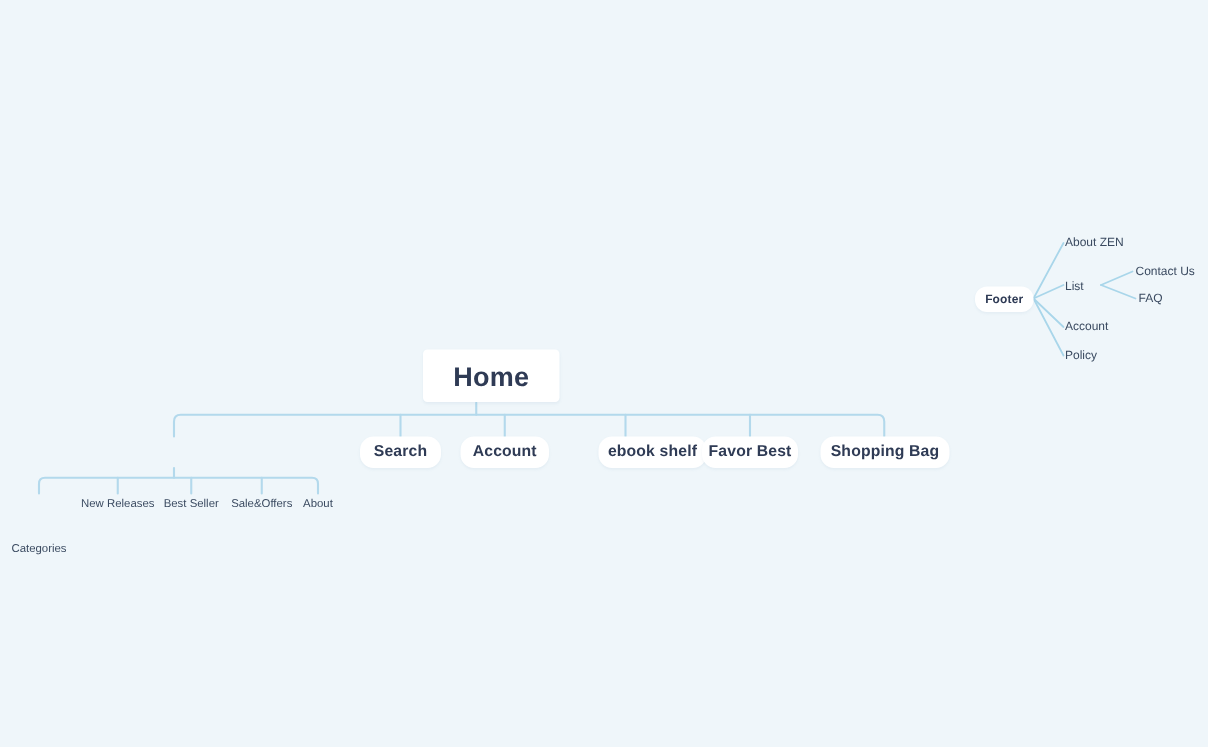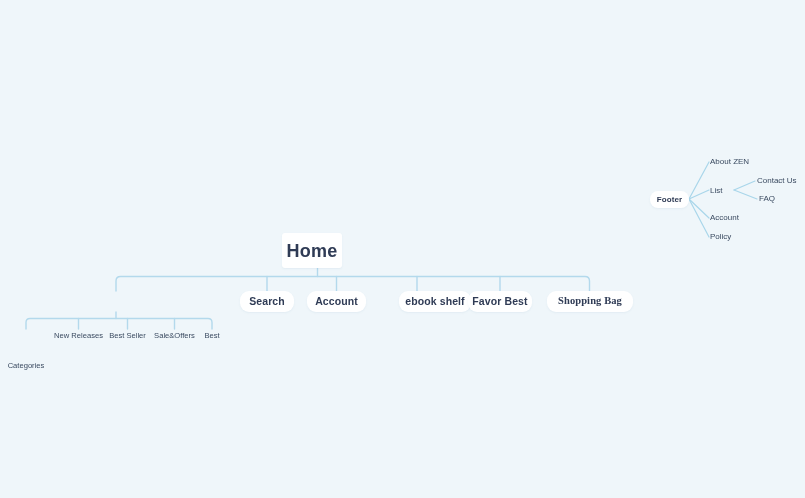--- a/index.html
+++ b/index.html
@@ -118,42 +118,42 @@
       <path d="M689,199 L709,162"></path>
       <path d="M689,199 L709,190"></path>
       <path d="M689,199 L709,218"></path>
       <path d="M689,199 L709,237"></path>
 
       <path d="M734,190 L755,181"></path>
       <path d="M734,190 L757,199"></path>
     </g>
   </svg>
 
-  <div class="node node-root" style="left:282px; top:233px; width:60px; height:35px;">Home</div>
+  <div class="node node-root" style="left:282px; top:233px; width:91px; height:35px;">Home</div>
 
 
   <div class="node node-l2" style="left:240px; top:291px; width:54px; height:21px;">Search</div>
 
   <div class="node node-l2" style="left:307px; top:291px; width:59px; height:21px;">Account</div>
 
   <div class="node node-l2" style="left:381px; top:291px; width:72px; height:21px;margin-left:18px;">ebook shelf</div>
 
   <div class="node node-l2" style="left:468px; top:291px; width:64px; height:21px;">Favor Best</div>
 
-  <div class="node node-l2" style="left:547px; top:291px; width:86px; height:21px;font-family:Liberation Serif, serif;">Shopping Bag</div>
+  <div class="node node-l2" style="left:547px; top:291px; width:86px; height:21px;">Shopping Bag</div>
 
   <div class="leaf-label" style="left:2px; top:329px; width:48px; height:13px;margin-top:30px;">Categories</div>
 
   <div class="leaf-label" style="left:50px; top:329px; width:57px; height:13px;">New Releases</div>
 
   <div class="leaf-label" style="left:104px; top:329px; width:47px; height:13px;">Best Seller</div>
 
   <div class="leaf-label" style="left:149px; top:329px; width:51px; height:13px;">Sale&amp;Offers</div>
 
-  <div class="leaf-label" style="left:197px; top:329px; width:30px; height:13px;">Best</div>
+  <div class="leaf-label" style="left:197px; top:329px; width:30px; height:13px;">About</div>
 
   <div class="node node-footer" style="left:650px; top:191px; width:39px; height:17px;">Footer</div>
 
   <div class="footer-label" style="left:710px; top:156px; width:55px; height:12px;">About ZEN</div>
 
   <div class="footer-label" style="left:710px; top:185px; width:30px; height:12px;">List</div>
 
   <div class="footer-label" style="left:710px; top:212px; width:42px; height:12px;">Account</div>
 
   <div class="footer-label" style="left:710px; top:231px; width:36px; height:12px;">Policy</div>

